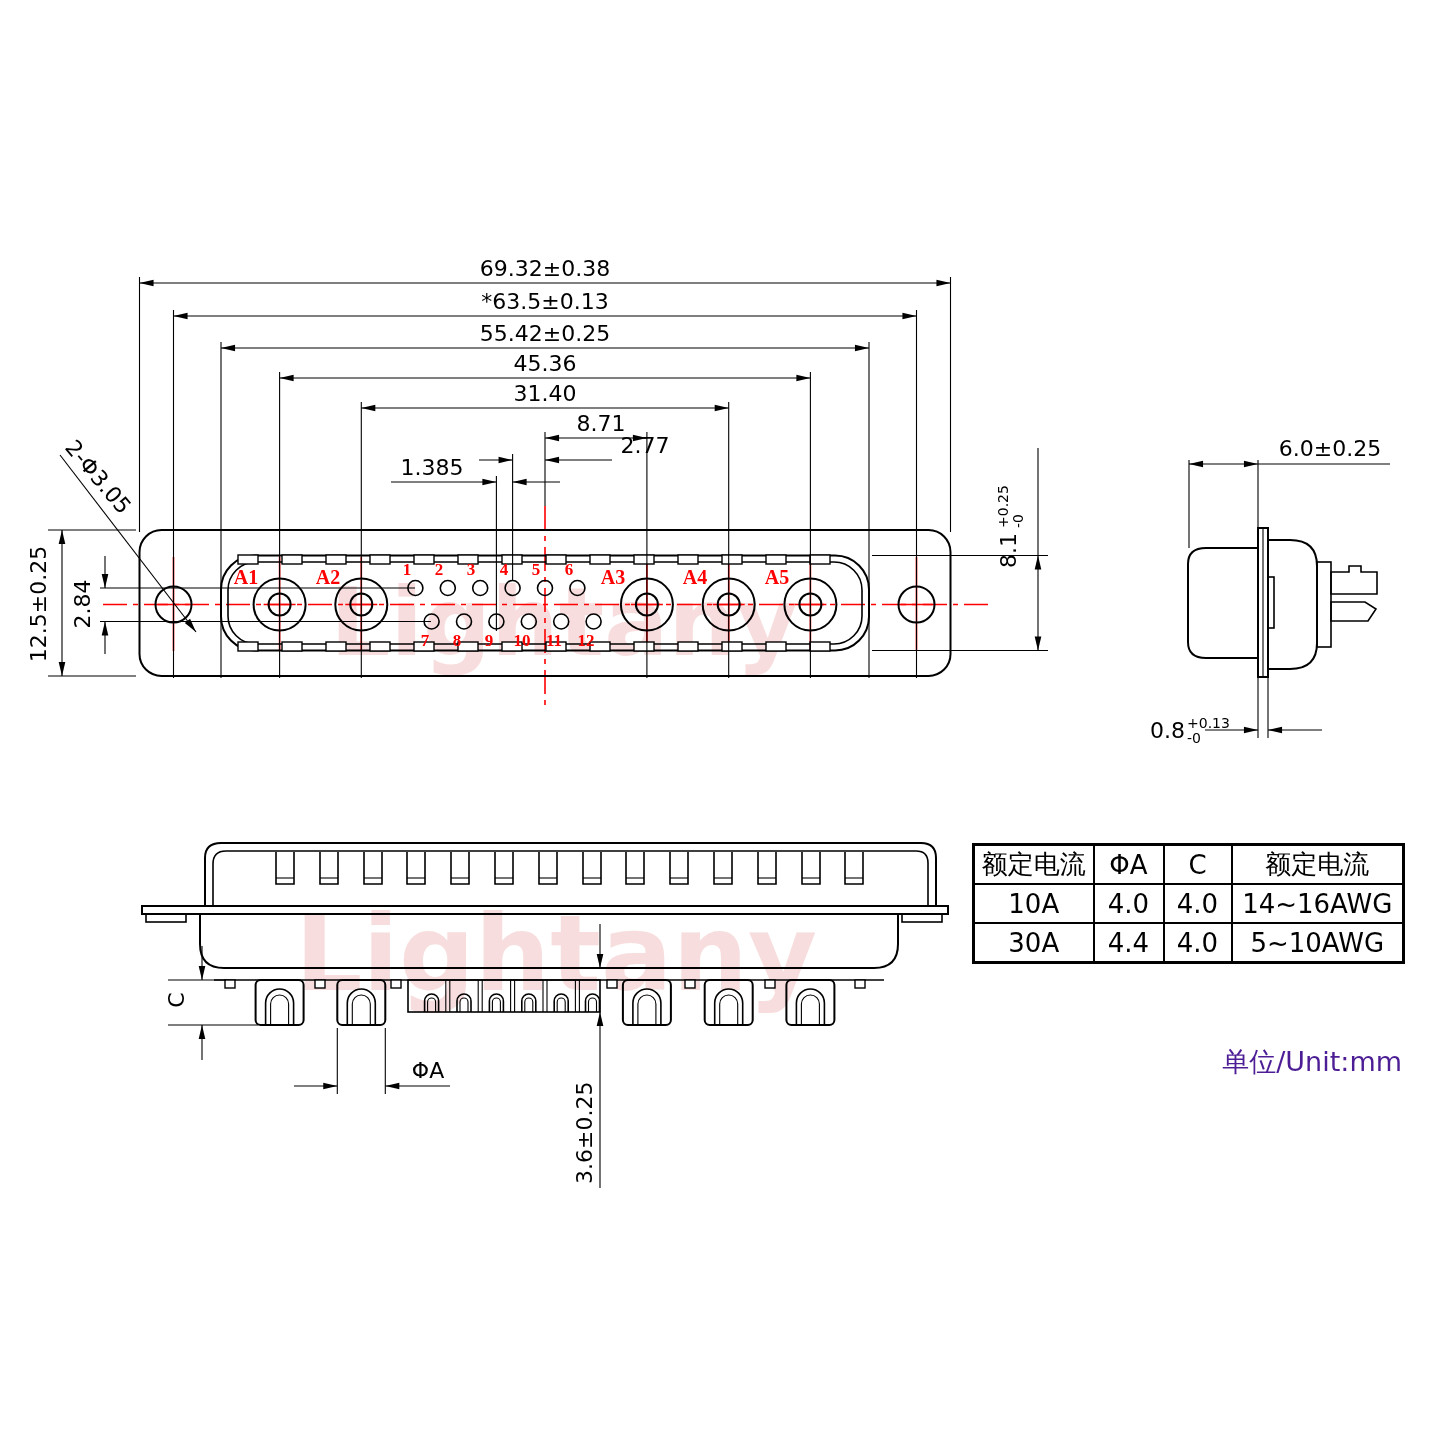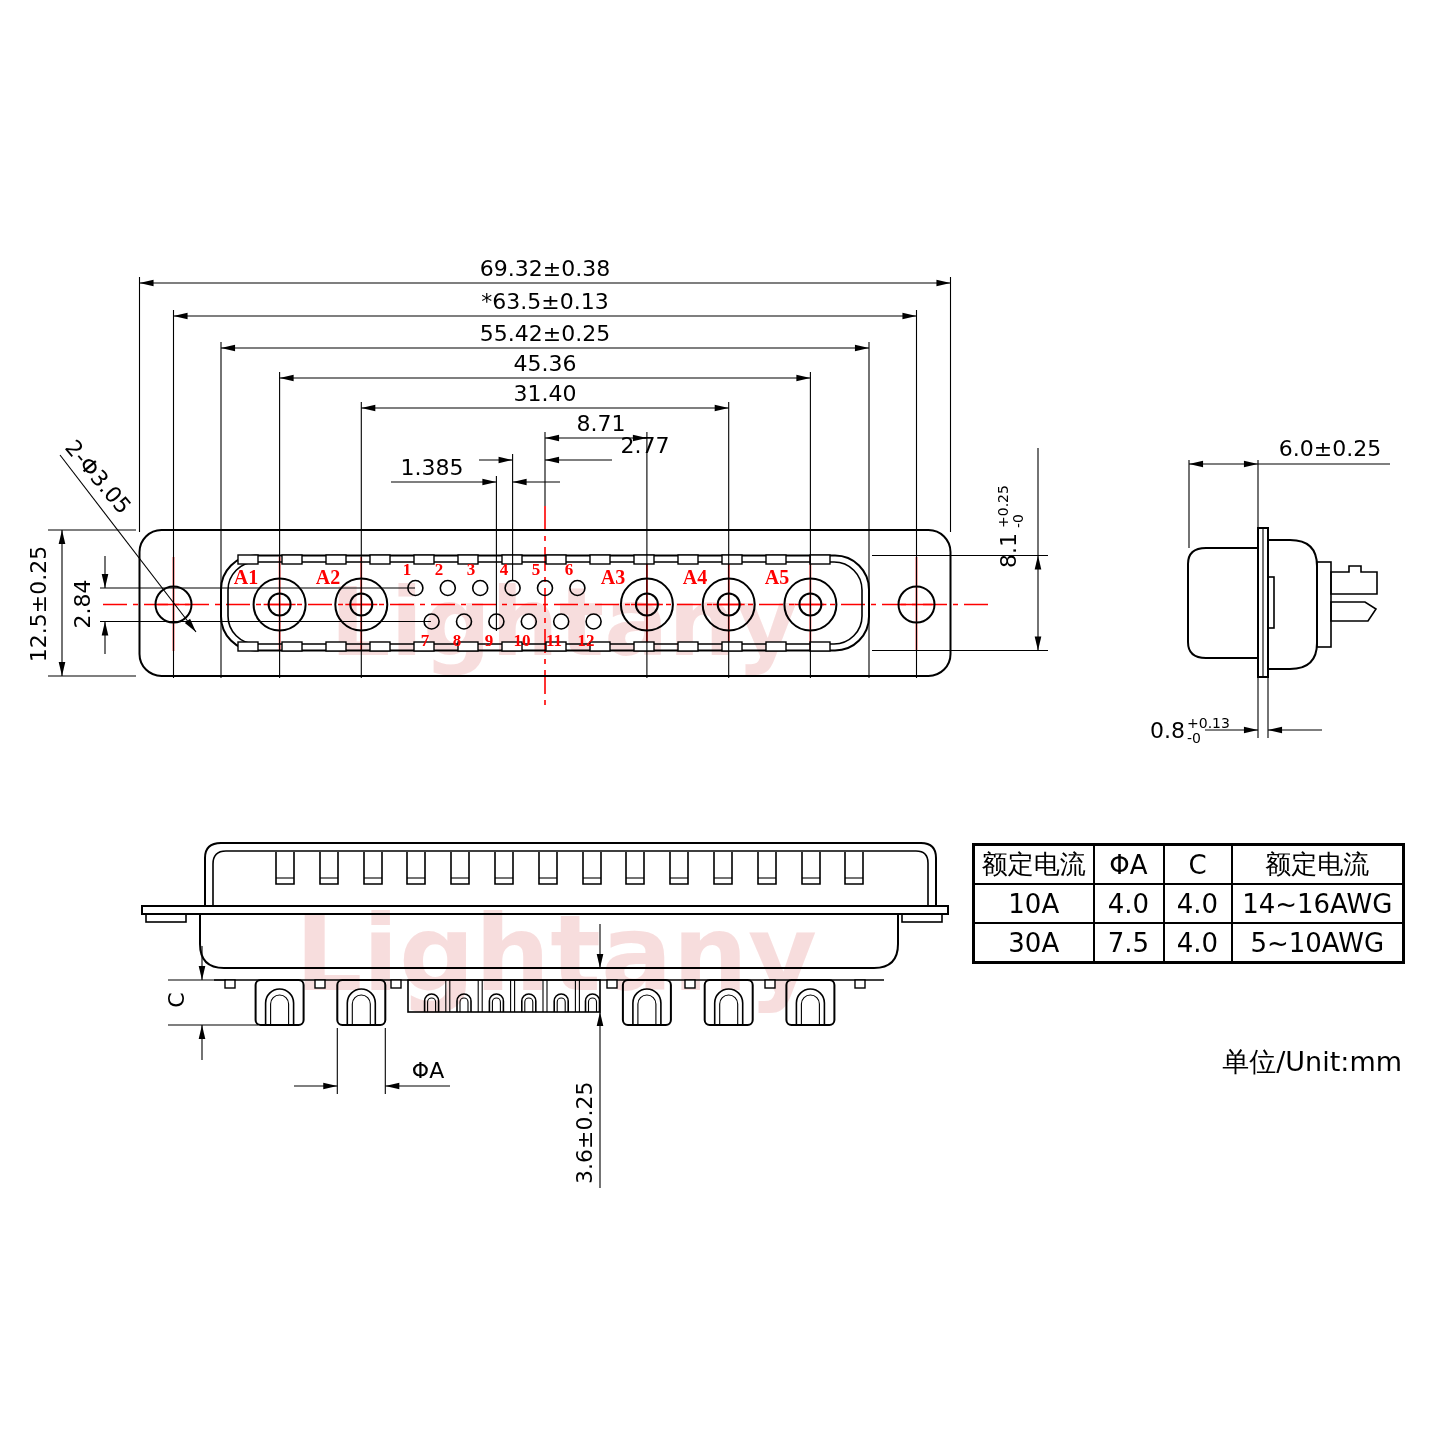--- a/index.html
+++ b/index.html
@@ -15,21 +15,21 @@
   .dimsm{font:14px "DejaVu Sans",sans-serif;fill:#000}
   .mid{text-anchor:middle}
   .plabel{font:bold 20px "Liberation Serif",serif;fill:#fe0000}
   .pnum{font:bold 17px "Liberation Serif",serif;fill:#fe0000}
   .wm{font:bold 95px "DejaVu Sans",sans-serif;fill:#f2c2c2;opacity:.55}
   .wm2{font:bold 106px "DejaVu Sans",sans-serif;fill:#f2c2c2;opacity:.55}
   #spec{position:absolute;left:972px;top:843px;border-collapse:collapse;border:3px solid #000;table-layout:fixed}
   #spec th,#spec td{border:2px solid #000000;height:37px;padding:0;text-align:center;vertical-align:middle;
       font:26px "DejaVu Sans","Liberation Sans",sans-serif;font-weight:normal;white-space:nowrap;overflow:hidden}
   #unitnote{position:absolute;left:1100px;top:1044px;width:302px;text-align:right;
-      font:27px "DejaVu Sans","Liberation Sans",sans-serif;color:#000000}
+      font:27px "DejaVu Sans","Liberation Sans",sans-serif;color:#4c1d95}
 </style>
 </head>
 <body>
 
 <div id="stage">
 <svg width="1440" height="1440" viewBox="0 0 1440 1440">
   <defs>
     <marker id="arr" viewBox="0 0 14 8" refX="13.6" refY="4" markerWidth="15" markerHeight="8.6" orient="auto-start-reverse" markerUnits="userSpaceOnUse">
       <path d="M0.5,0.9 L13.6,4 L0.5,7.1 Z" fill="#000"></path>
     </marker>
@@ -359,20 +359,20 @@
     <th>额定电流</th>
   </tr>
   <tr>
     <td>10A</td>
     <td>4.0</td>
     <td>4.0</td>
     <td>14~16AWG</td>
   </tr>
   <tr>
     <td>30A</td>
-    <td>7.5</td>
+    <td>4.4</td>
     <td>4.0</td>
     <td>5~10AWG</td>
   </tr>
 </tbody>
     </table>
 <div id="unitnote">单位/Unit:mm</div>
 </div>
 
 </body></html>

